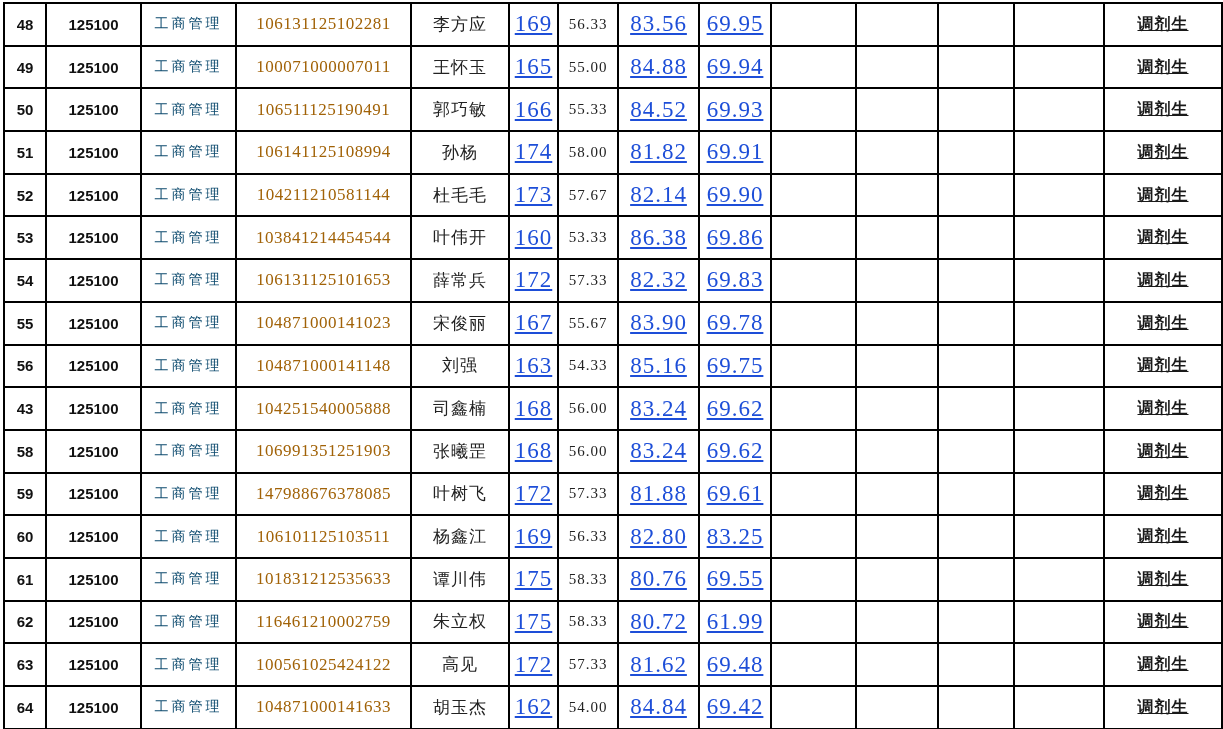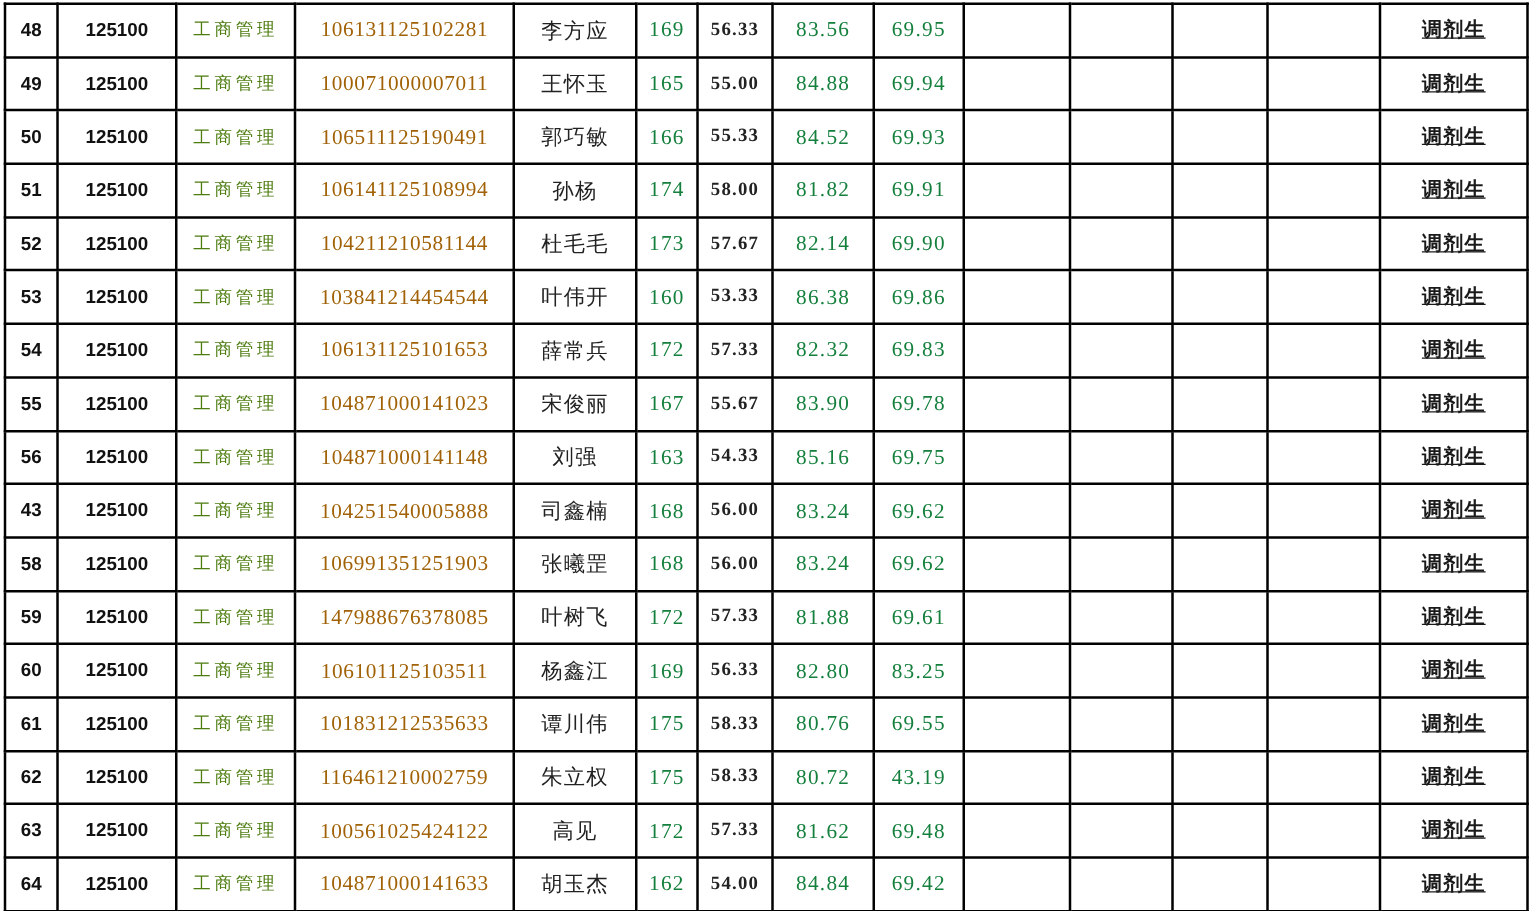--- a/index.html
+++ b/index.html
@@ -48,44 +48,44 @@
   col.c-status { width: 118px; }
   
   td.t-no, td.t-code {
     font-family: "Liberation Sans", sans-serif;
     font-weight: bold;
     font-size: 15px;
     color: #111111;
   }
   td.t-major {
     font-size: 14px;
-    color: #4d7c0f;
+    color: #0c4a6e;
     letter-spacing: 3px;
   }
   td.t-id {
     font-size: 17px;
     color: #a16207;
     letter-spacing: 0.5px;
   }
   td.t-name {
     font-size: 17px;
     color: #222222;
     letter-spacing: 1px;
   }
   td.t-s1, td.t-s3, td.t-s4 {
-    font-size: 17px;
-    color: #15803d;
+    font-size: 23px;
+    color: #1d4ed8;
     word-spacing: 2px;
     letter-spacing: 1px;
+    text-decoration: underline;
   }
   td.t-s2 {
     font-size: 15px;
     color: #222222;
     letter-spacing: 1px;
-    font-weight: bold;
   }
   td.t-status {
     font-weight: bold;
     font-size: 16px;
     color: #1a1a1a;
     letter-spacing: 1px;
     text-decoration: underline;
   }
 </style>
 </head>
@@ -336,21 +336,21 @@
         </tr>
         <tr>
           <td class="t-no">62</td>
           <td class="t-code">125100</td>
           <td class="t-major">工商管理</td>
           <td class="t-id">116461210002759</td>
           <td class="t-name">朱立权</td>
           <td class="t-s1">175</td>
           <td class="t-s2">58.33</td>
           <td class="t-s3">80.72</td>
-          <td class="t-s4">43.19</td>
+          <td class="t-s4">61.99</td>
           <td class="t-empty"></td>
           <td class="t-empty"></td>
           <td class="t-empty"></td>
           <td class="t-empty"></td>
           <td class="t-status">调剂生</td>
         </tr>
         <tr>
           <td class="t-no">63</td>
           <td class="t-code">125100</td>
           <td class="t-major">工商管理</td>

